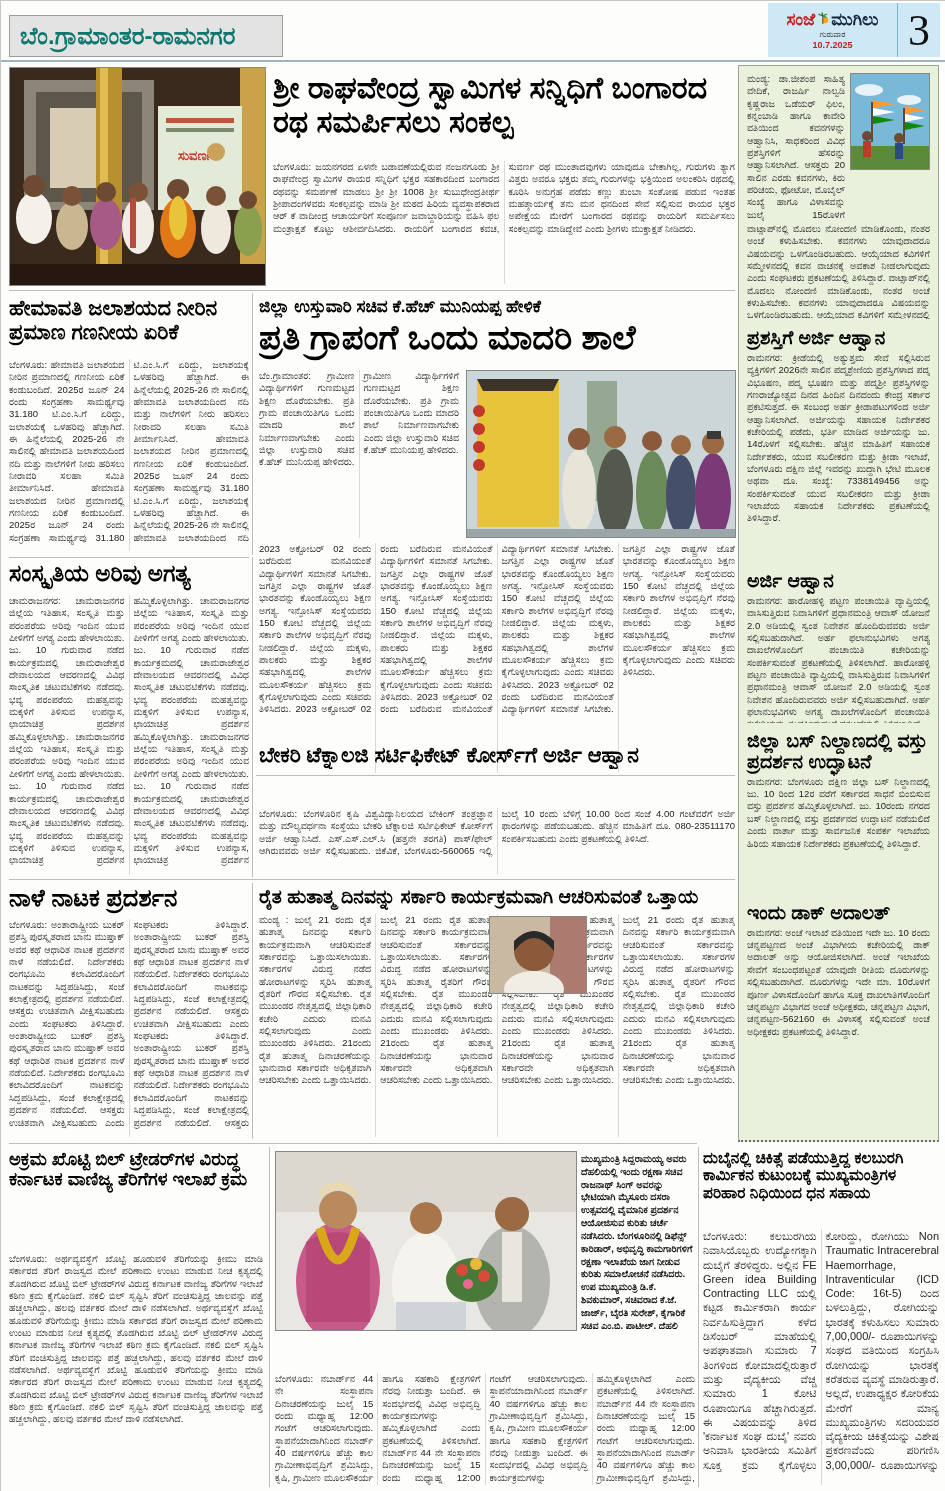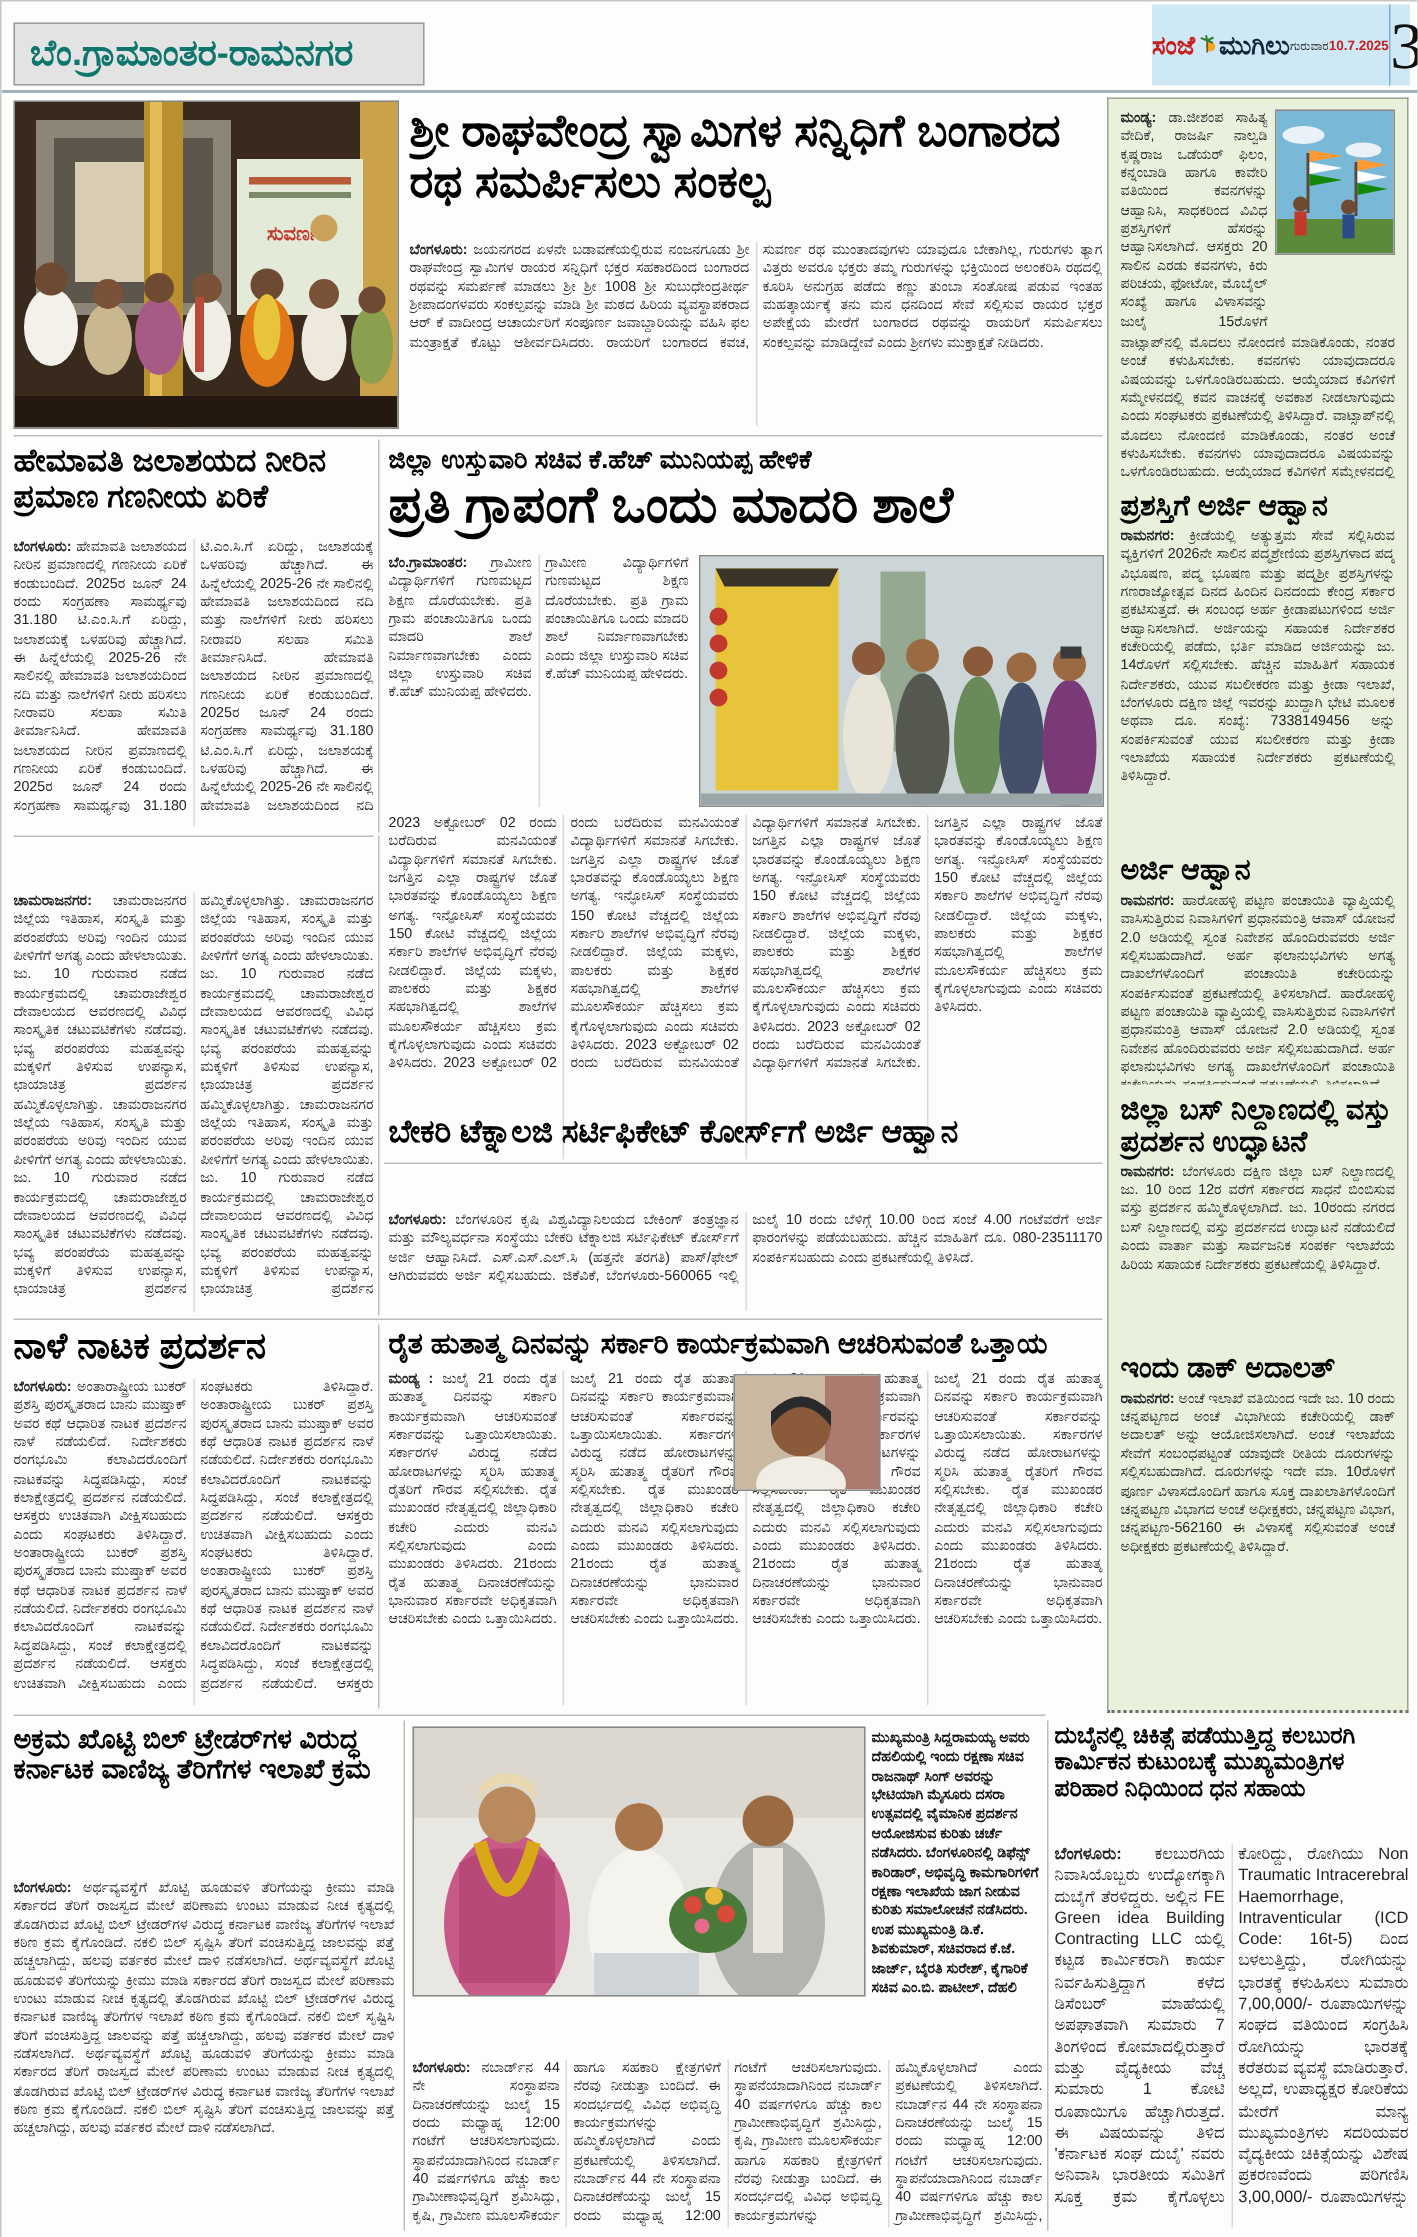--- a/index.html
+++ b/index.html
@@ -5,32 +5,32 @@
   html,body{margin:0;padding:0;background:#9a9a9a;}
   .page{position:relative;width:945px;height:1491px;margin:0 auto;background:#fdfdfb;
         font-family:"Liberation Sans", sans-serif;color:#1a1a1a;overflow:hidden;
         border:1px solid #c7c7c7;}
   
   .section-label{position:absolute;left:8px;top:14px;width:252px;height:40px;
      background:#e3e3e3;border:1px solid #9c9c9c;display:flex;align-items:center;
      padding:0 10px;font-size:24px;font-weight:bold;color:#0f766e;white-space:nowrap;overflow:hidden;}
   .masthead{position:absolute;right:6px;top:2px;width:172px;height:54px;background:#cfe8f6;
      display:flex;align-items:stretch;}
-  .mh-left{flex:1;display:flex;flex-direction:row;align-items:center;justify-content:center;border-right:1px solid #7fb2cc;}
+  .mh-left{flex:1;display:flex;flex-direction:column;align-items:center;justify-content:center;border-right:1px solid #7fb2cc;}
   .mh-title{display:flex;align-items:center;gap:2px;font-weight:bold;font-size:17px;line-height:1;}
   .mh-red{color:#c81e1e;} .mh-dark{color:#12253d;}
   .mh-day{font-size:8px;color:#222;margin-top:2px;}
   .mh-date{font-size:9px;color:#c81e1e;font-weight:bold;}
   .mh-page{width:42px;display:flex;align-items:center;justify-content:center;
      font-family:"Liberation Serif", serif;font-size:44px;color:#111;}
   .header-rule{position:absolute;left:0;top:59px;width:945px;height:2px;background:#9fb4bf;}
   
   .hl{font-weight:bold;color:#000;text-align:left;line-height:1.12;overflow:hidden;}
   .body-txt{font-size:9.5px;line-height:1.3;text-align:justify;color:#222;overflow:hidden;}
-  .body-txt .dl{font-weight:bold;}
+  .body-txt .dl{font-weight:normal;}
   .cols2{column-count:2;column-gap:9px;column-rule:1px solid #d9d9d9;}
   .cols4{column-count:4;column-gap:9px;column-rule:1px solid #d9d9d9;}
   .vrule{position:absolute;width:1px;background:#bdbdbd;}
   .hrule{position:absolute;height:1px;background:#bdbdbd;}
   .photo{position:absolute;border:1px solid #888;overflow:hidden;background:#ddd;}
   .caption{font-size:9.5px;line-height:1.35;font-weight:bold;color:#111;text-align:left;overflow:hidden;}
   
   .rail{position:absolute;left:737px;top:64px;width:201px;height:1077px;background:#e9f1dd;
         border:1px solid #99a58d;border-bottom:2px dotted #6a6a6a;box-sizing:border-box;padding:7px 8px;overflow:hidden;}
   .rail .hl{text-align:left;}
@@ -141,20 +141,21 @@
       <rect x="0" y="158" width="268" height="8" fill="#9aa6a8"></rect>
     </svg>
   </div>
   <div class="body-txt cols4" style="position:absolute;left:258px;top:542px;width:476px;height:230px;">
     <span>2023 ಅಕ್ಟೋಬರ್ 02 ರಂದು ಬರೆದಿರುವ ಮನವಿಯಂತೆ ವಿದ್ಯಾರ್ಥಿಗಳಿಗೆ ಸಮಾನತೆ ಸಿಗಬೇಕು. ಜಗತ್ತಿನ ಎಲ್ಲಾ ರಾಷ್ಟ್ರಗಳ ಜೊತೆ ಭಾರತವನ್ನು ಕೊಂಡೊಯ್ಯಲು ಶಿಕ್ಷಣ ಅಗತ್ಯ. ಇನ್ಫೋಸಿಸ್ ಸಂಸ್ಥೆಯವರು 150 ಕೋಟಿ ವೆಚ್ಚದಲ್ಲಿ ಜಿಲ್ಲೆಯ ಸರ್ಕಾರಿ ಶಾಲೆಗಳ ಅಭಿವೃದ್ಧಿಗೆ ನೆರವು ನೀಡಲಿದ್ದಾರೆ. ಜಿಲ್ಲೆಯ ಮಕ್ಕಳು, ಪಾಲಕರು ಮತ್ತು ಶಿಕ್ಷಕರ ಸಹಭಾಗಿತ್ವದಲ್ಲಿ ಶಾಲೆಗಳ ಮೂಲಸೌಕರ್ಯ ಹೆಚ್ಚಿಸಲು ಕ್ರಮ ಕೈಗೊಳ್ಳಲಾಗುವುದು ಎಂದು ಸಚಿವರು ತಿಳಿಸಿದರು. 2023 ಅಕ್ಟೋಬರ್ 02 ರಂದು ಬರೆದಿರುವ ಮನವಿಯಂತೆ ವಿದ್ಯಾರ್ಥಿಗಳಿಗೆ ಸಮಾನತೆ ಸಿಗಬೇಕು. ಜಗತ್ತಿನ ಎಲ್ಲಾ ರಾಷ್ಟ್ರಗಳ ಜೊತೆ ಭಾರತವನ್ನು ಕೊಂಡೊಯ್ಯಲು ಶಿಕ್ಷಣ ಅಗತ್ಯ. ಇನ್ಫೋಸಿಸ್ ಸಂಸ್ಥೆಯವರು 150 ಕೋಟಿ ವೆಚ್ಚದಲ್ಲಿ ಜಿಲ್ಲೆಯ ಸರ್ಕಾರಿ ಶಾಲೆಗಳ ಅಭಿವೃದ್ಧಿಗೆ ನೆರವು ನೀಡಲಿದ್ದಾರೆ. ಜಿಲ್ಲೆಯ ಮಕ್ಕಳು, ಪಾಲಕರು ಮತ್ತು ಶಿಕ್ಷಕರ ಸಹಭಾಗಿತ್ವದಲ್ಲಿ ಶಾಲೆಗಳ ಮೂಲಸೌಕರ್ಯ ಹೆಚ್ಚಿಸಲು ಕ್ರಮ ಕೈಗೊಳ್ಳಲಾಗುವುದು ಎಂದು ಸಚಿವರು ತಿಳಿಸಿದರು. 2023 ಅಕ್ಟೋಬರ್ 02 ರಂದು ಬರೆದಿರುವ ಮನವಿಯಂತೆ ವಿದ್ಯಾರ್ಥಿಗಳಿಗೆ ಸಮಾನತೆ ಸಿಗಬೇಕು. ಜಗತ್ತಿನ ಎಲ್ಲಾ ರಾಷ್ಟ್ರಗಳ ಜೊತೆ ಭಾರತವನ್ನು ಕೊಂಡೊಯ್ಯಲು ಶಿಕ್ಷಣ ಅಗತ್ಯ. ಇನ್ಫೋಸಿಸ್ ಸಂಸ್ಥೆಯವರು 150 ಕೋಟಿ ವೆಚ್ಚದಲ್ಲಿ ಜಿಲ್ಲೆಯ ಸರ್ಕಾರಿ ಶಾಲೆಗಳ ಅಭಿವೃದ್ಧಿಗೆ ನೆರವು ನೀಡಲಿದ್ದಾರೆ. ಜಿಲ್ಲೆಯ ಮಕ್ಕಳು, ಪಾಲಕರು ಮತ್ತು ಶಿಕ್ಷಕರ ಸಹಭಾಗಿತ್ವದಲ್ಲಿ ಶಾಲೆಗಳ ಮೂಲಸೌಕರ್ಯ ಹೆಚ್ಚಿಸಲು ಕ್ರಮ ಕೈಗೊಳ್ಳಲಾಗುವುದು ಎಂದು ಸಚಿವರು ತಿಳಿಸಿದರು. 2023 ಅಕ್ಟೋಬರ್ 02 ರಂದು ಬರೆದಿರುವ ಮನವಿಯಂತೆ ವಿದ್ಯಾರ್ಥಿಗಳಿಗೆ ಸಮಾನತೆ ಸಿಗಬೇಕು. ಜಗತ್ತಿನ ಎಲ್ಲಾ ರಾಷ್ಟ್ರಗಳ ಜೊತೆ ಭಾರತವನ್ನು ಕೊಂಡೊಯ್ಯಲು ಶಿಕ್ಷಣ ಅಗತ್ಯ. ಇನ್ಫೋಸಿಸ್ ಸಂಸ್ಥೆಯವರು 150 ಕೋಟಿ ವೆಚ್ಚದಲ್ಲಿ ಜಿಲ್ಲೆಯ ಸರ್ಕಾರಿ ಶಾಲೆಗಳ ಅಭಿವೃದ್ಧಿಗೆ ನೆರವು ನೀಡಲಿದ್ದಾರೆ. ಜಿಲ್ಲೆಯ ಮಕ್ಕಳು, ಪಾಲಕರು ಮತ್ತು ಶಿಕ್ಷಕರ ಸಹಭಾಗಿತ್ವದಲ್ಲಿ ಶಾಲೆಗಳ ಮೂಲಸೌಕರ್ಯ ಹೆಚ್ಚಿಸಲು ಕ್ರಮ ಕೈಗೊಳ್ಳಲಾಗುವುದು ಎಂದು ಸಚಿವರು ತಿಳಿಸಿದರು.</span>
   </div>
 
   <div class="hrule" style="left:8px;top:556px;width:240px;"></div>
   <div class="vrule" style="left:251px;top:556px;height:320px;"></div>
 
+  <div class="hl" style="position:absolute;left:8px;top:560px;width:240px;height:30px;font-size:23px;text-align:left;">ಸಂಸ್ಕೃತಿಯ ಅರಿವು ಅಗತ್ಯ</div>
   <div class="body-txt cols2" style="position:absolute;left:8px;top:594px;width:240px;height:280px;">
     <span class="dl">ಚಾಮರಾಜನಗರ:</span>
     <span>ಚಾಮರಾಜನಗರ ಜಿಲ್ಲೆಯ ಇತಿಹಾಸ, ಸಂಸ್ಕೃತಿ ಮತ್ತು ಪರಂಪರೆಯ ಅರಿವು ಇಂದಿನ ಯುವ ಪೀಳಿಗೆಗೆ ಅಗತ್ಯ ಎಂದು ಹೇಳಲಾಯಿತು. ಜು. 10 ಗುರುವಾರ ನಡೆದ ಕಾರ್ಯಕ್ರಮದಲ್ಲಿ ಚಾಮರಾಜೇಶ್ವರ ದೇವಾಲಯದ ಆವರಣದಲ್ಲಿ ವಿವಿಧ ಸಾಂಸ್ಕೃತಿಕ ಚಟುವಟಿಕೆಗಳು ನಡೆದವು. ಭವ್ಯ ಪರಂಪರೆಯ ಮಹತ್ವವನ್ನು ಮಕ್ಕಳಿಗೆ ತಿಳಿಸುವ ಉಪನ್ಯಾಸ, ಛಾಯಾಚಿತ್ರ ಪ್ರದರ್ಶನ ಹಮ್ಮಿಕೊಳ್ಳಲಾಗಿತ್ತು. ಚಾಮರಾಜನಗರ ಜಿಲ್ಲೆಯ ಇತಿಹಾಸ, ಸಂಸ್ಕೃತಿ ಮತ್ತು ಪರಂಪರೆಯ ಅರಿವು ಇಂದಿನ ಯುವ ಪೀಳಿಗೆಗೆ ಅಗತ್ಯ ಎಂದು ಹೇಳಲಾಯಿತು. ಜು. 10 ಗುರುವಾರ ನಡೆದ ಕಾರ್ಯಕ್ರಮದಲ್ಲಿ ಚಾಮರಾಜೇಶ್ವರ ದೇವಾಲಯದ ಆವರಣದಲ್ಲಿ ವಿವಿಧ ಸಾಂಸ್ಕೃತಿಕ ಚಟುವಟಿಕೆಗಳು ನಡೆದವು. ಭವ್ಯ ಪರಂಪರೆಯ ಮಹತ್ವವನ್ನು ಮಕ್ಕಳಿಗೆ ತಿಳಿಸುವ ಉಪನ್ಯಾಸ, ಛಾಯಾಚಿತ್ರ ಪ್ರದರ್ಶನ ಹಮ್ಮಿಕೊಳ್ಳಲಾಗಿತ್ತು. ಚಾಮರಾಜನಗರ ಜಿಲ್ಲೆಯ ಇತಿಹಾಸ, ಸಂಸ್ಕೃತಿ ಮತ್ತು ಪರಂಪರೆಯ ಅರಿವು ಇಂದಿನ ಯುವ ಪೀಳಿಗೆಗೆ ಅಗತ್ಯ ಎಂದು ಹೇಳಲಾಯಿತು. ಜು. 10 ಗುರುವಾರ ನಡೆದ ಕಾರ್ಯಕ್ರಮದಲ್ಲಿ ಚಾಮರಾಜೇಶ್ವರ ದೇವಾಲಯದ ಆವರಣದಲ್ಲಿ ವಿವಿಧ ಸಾಂಸ್ಕೃತಿಕ ಚಟುವಟಿಕೆಗಳು ನಡೆದವು. ಭವ್ಯ ಪರಂಪರೆಯ ಮಹತ್ವವನ್ನು ಮಕ್ಕಳಿಗೆ ತಿಳಿಸುವ ಉಪನ್ಯಾಸ, ಛಾಯಾಚಿತ್ರ ಪ್ರದರ್ಶನ ಹಮ್ಮಿಕೊಳ್ಳಲಾಗಿತ್ತು. ಚಾಮರಾಜನಗರ ಜಿಲ್ಲೆಯ ಇತಿಹಾಸ, ಸಂಸ್ಕೃತಿ ಮತ್ತು ಪರಂಪರೆಯ ಅರಿವು ಇಂದಿನ ಯುವ ಪೀಳಿಗೆಗೆ ಅಗತ್ಯ ಎಂದು ಹೇಳಲಾಯಿತು. ಜು. 10 ಗುರುವಾರ ನಡೆದ ಕಾರ್ಯಕ್ರಮದಲ್ಲಿ ಚಾಮರಾಜೇಶ್ವರ ದೇವಾಲಯದ ಆವರಣದಲ್ಲಿ ವಿವಿಧ ಸಾಂಸ್ಕೃತಿಕ ಚಟುವಟಿಕೆಗಳು ನಡೆದವು. ಭವ್ಯ ಪರಂಪರೆಯ ಮಹತ್ವವನ್ನು ಮಕ್ಕಳಿಗೆ ತಿಳಿಸುವ ಉಪನ್ಯಾಸ, ಛಾಯಾಚಿತ್ರ ಪ್ರದರ್ಶನ ಹಮ್ಮಿಕೊಳ್ಳಲಾಗಿತ್ತು. ಚಾಮರಾಜನಗರ ಜಿಲ್ಲೆಯ ಇತಿಹಾಸ, ಸಂಸ್ಕೃತಿ ಮತ್ತು ಪರಂಪರೆಯ ಅರಿವು ಇಂದಿನ ಯುವ ಪೀಳಿಗೆಗೆ ಅಗತ್ಯ ಎಂದು ಹೇಳಲಾಯಿತು. ಜು. 10 ಗುರುವಾರ ನಡೆದ ಕಾರ್ಯಕ್ರಮದಲ್ಲಿ ಚಾಮರಾಜೇಶ್ವರ ದೇವಾಲಯದ ಆವರಣದಲ್ಲಿ ವಿವಿಧ ಸಾಂಸ್ಕೃತಿಕ ಚಟುವಟಿಕೆಗಳು ನಡೆದವು. ಭವ್ಯ ಪರಂಪರೆಯ ಮಹತ್ವವನ್ನು ಮಕ್ಕಳಿಗೆ ತಿಳಿಸುವ ಉಪನ್ಯಾಸ, ಛಾಯಾಚಿತ್ರ ಪ್ರದರ್ಶನ ಹಮ್ಮಿಕೊಳ್ಳಲಾಗಿತ್ತು.</span>
   </div>
 
   <div class="hrule" style="left:255px;top:774px;width:479px;"></div>
   <div class="hl" style="position:absolute;left:258px;top:742px;width:476px;height:26px;font-size:21px;">ಬೇಕರಿ ಟೆಕ್ನಾಲಜಿ ಸರ್ಟಿಫಿಕೇಟ್ ಕೋರ್ಸ್‌ಗೆ ಅರ್ಜಿ ಆಹ್ವಾನ</div>
   <div class="body-txt cols2" style="position:absolute;left:258px;top:807px;width:476px;height:66px;">
     <span class="dl">ಬೆಂಗಳೂರು:</span>
     <span>ಬೆಂಗಳೂರಿನ ಕೃಷಿ ವಿಶ್ವವಿದ್ಯಾನಿಲಯದ ಬೇಕಿಂಗ್ ತಂತ್ರಜ್ಞಾನ ಮತ್ತು ಮೌಲ್ಯವರ್ಧನಾ ಸಂಸ್ಥೆಯು ಬೇಕರಿ ಟೆಕ್ನಾಲಜಿ ಸರ್ಟಿಫಿಕೇಟ್ ಕೋರ್ಸ್‌ಗೆ ಅರ್ಜಿ ಆಹ್ವಾನಿಸಿದೆ. ಎಸ್.ಎಸ್.ಎಲ್.ಸಿ (ಹತ್ತನೇ ತರಗತಿ) ಪಾಸ್/ಫೇಲ್ ಆಗಿರುವವರು ಅರ್ಜಿ ಸಲ್ಲಿಸಬಹುದು. ಜಿಕೆವಿಕೆ, ಬೆಂಗಳೂರು-560065 ಇಲ್ಲಿ ಜುಲೈ 10 ರಂದು ಬೆಳಿಗ್ಗೆ 10.00 ರಿಂದ ಸಂಜೆ 4.00 ಗಂಟೆವರೆಗೆ ಅರ್ಜಿ ಫಾರಂಗಳನ್ನು ಪಡೆಯಬಹುದು. ಹೆಚ್ಚಿನ ಮಾಹಿತಿಗೆ ದೂ. 080-23511170 ಸಂಪರ್ಕಿಸಬಹುದು ಎಂದು ಪ್ರಕಟಣೆಯಲ್ಲಿ ತಿಳಿಸಿದೆ.</span>

